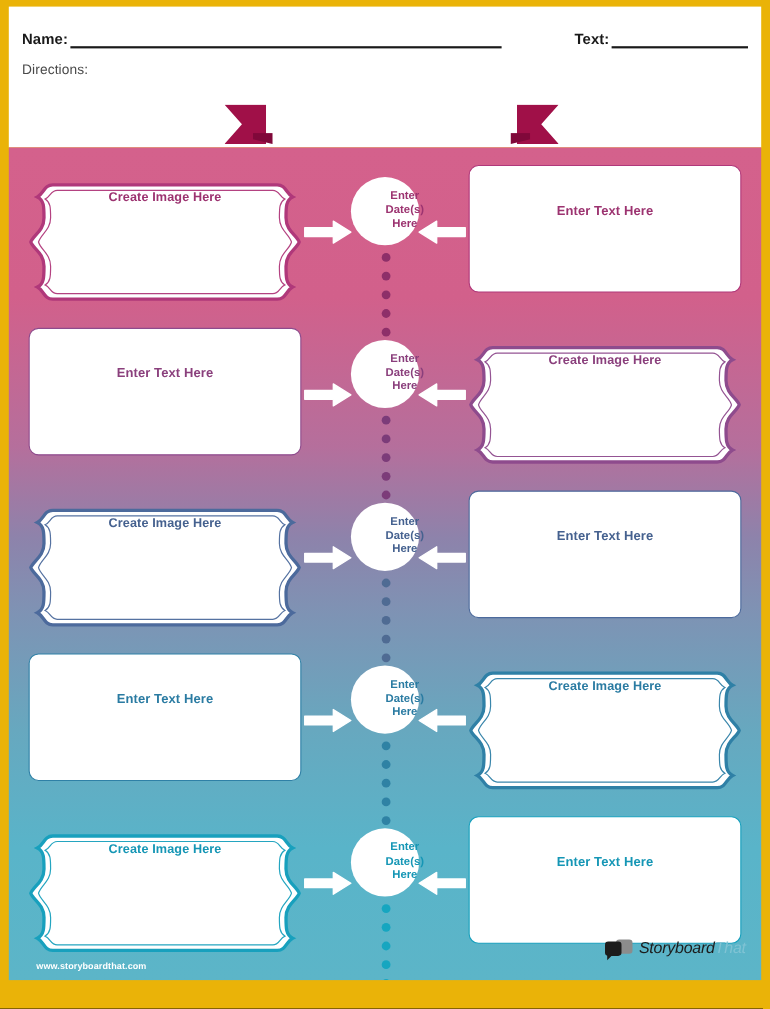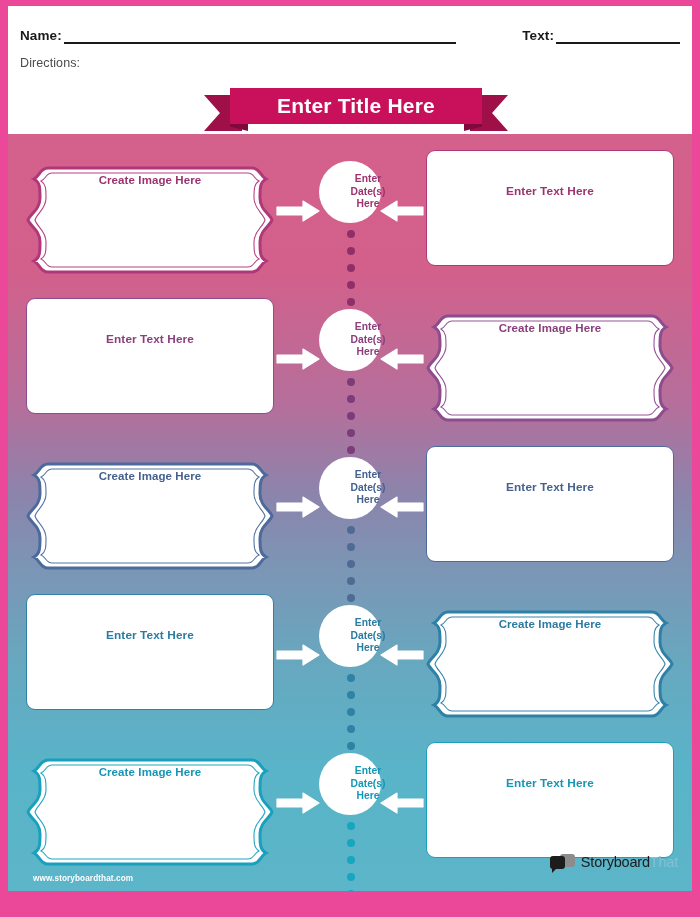--- a/index.html
+++ b/index.html
@@ -9,21 +9,21 @@
     height: 917px;
     background: #000000;
     font-family: "Liberation Sans", sans-serif;
     overflow: hidden;
   }
 
   .page {
     position: relative;
     width: 700px;
     height: 917px;
-    background: #ec4899;
+    background: #eab308;
   }
 
   
   .header {
     position: absolute;
     left: 8px;
     top: 6px;
     width: 684px;
     height: 128px;
     background: #ffffff;
@@ -265,21 +265,21 @@
   }
   .bub.back { left: 10px; top: 1px; background: #8c8c8c; }
   .bub.front { left: 0; top: 3px; background: #1c1c1c; }
   .bub.front::after {
     content: "";
     position: absolute;
     left: 2px; bottom: -4px;
     border-left: 5px solid #1c1c1c;
     border-bottom: 5px solid transparent;
   }
-  .logo-word { font-size: 14.5px; letter-spacing: -0.2px; }
+  .logo-word { font-size: 14.5px; letter-spacing: -0.2px; font-style: italic; }
   .logo-word .sb { color: #1c1c1c; }
   .logo-word .th { color: #7fc3d4; }
 </style>
 </head>
 <body>
 
 <div class="page">
 
   <div class="header">
     <div class="name-row">
@@ -289,23 +289,20 @@
       <span class="fld-label">Text:</span>
       <span class="rule date-rule"></span>
     </div>
     <div class="directions">Directions:</div>
 
     <div class="ribbon-wrap">
       <div class="ribbon-tail left"></div>
       <div class="ribbon-tail right"></div>
       <div class="ribbon-fold l"></div>
       <div class="ribbon-fold r"></div>
-      <div class="ribbon-body">
-        <span class="ribbon-title">Enter Title Here</span>
-      </div>
     </div>
   </div>
 
   <div class="body-area">
     <div id="rows-host">
         <div class="row" style="top: 8px;">
           <div class="img-frame" style="left: 18px;">
     <svg width="248" height="134" viewBox="0 0 248 134">
       <g fill="#ffffff" stroke="#b0387a" stroke-width="3">
         <path d="M22 10

